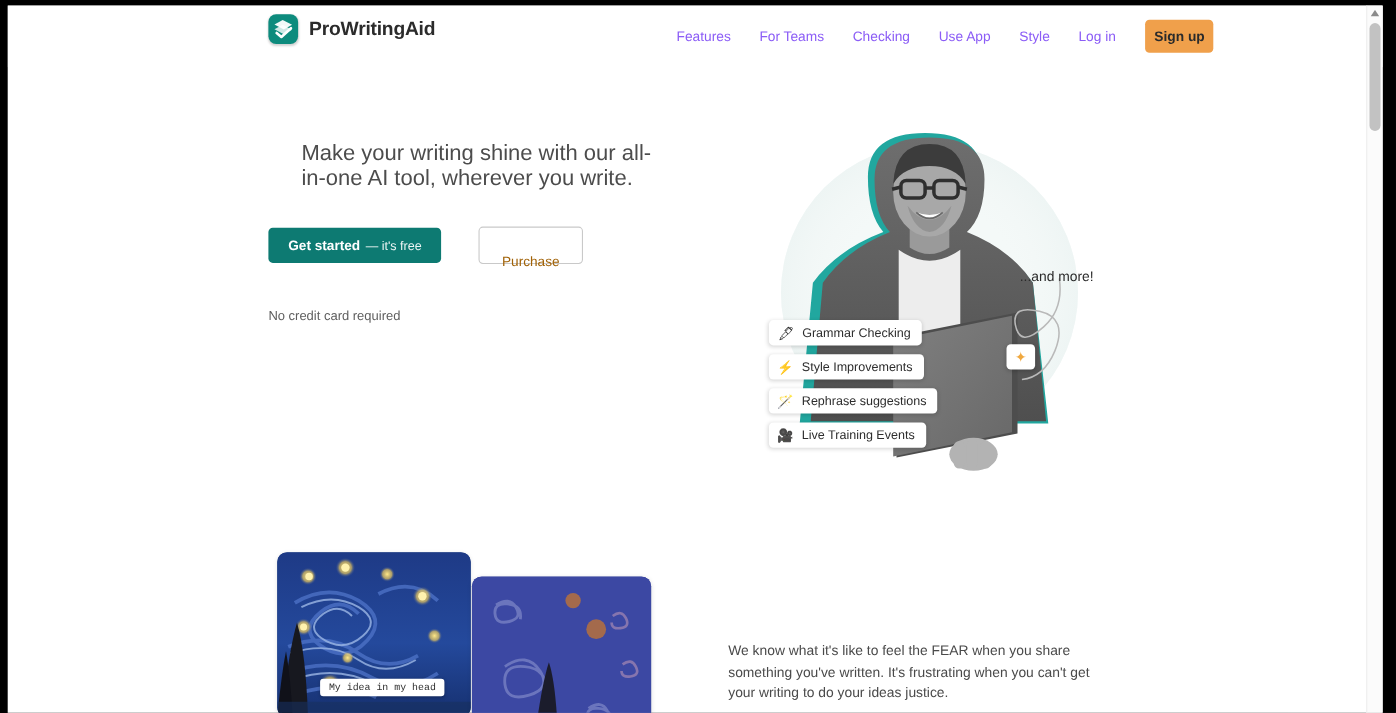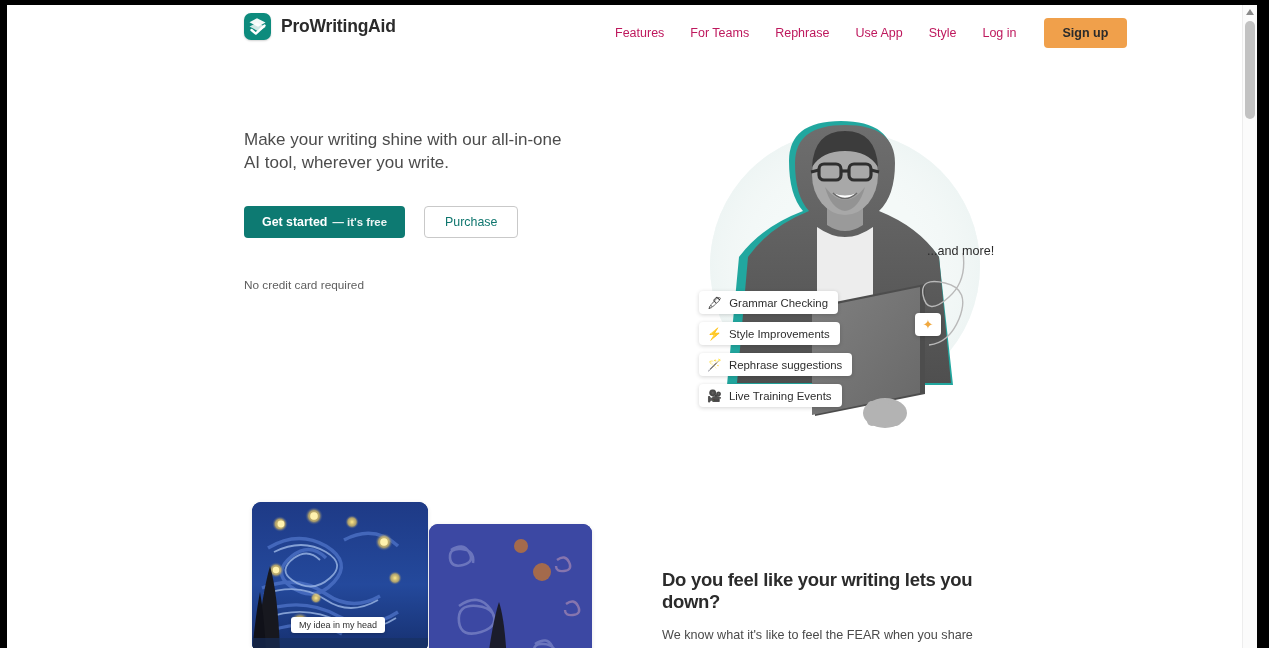--- a/index.html
+++ b/index.html
@@ -43,59 +43,60 @@
   .brand-text{
     font-size:17.5px; font-weight:bold; color:#2b2b2b;
     letter-spacing:-.2px; white-space:nowrap;
   }
 
   .main-nav{
     position:absolute; left:595px; top:0; height:56px;
     display:flex; align-items:center; gap:0;
   }
   .nav-link{
-    font-size:12.5px; color:#be185d; text-decoration:none;
+    font-size:12.5px; color:#8b5cf6; text-decoration:none;
     padding:6px 13px; white-space:nowrap; cursor:pointer;text-align:center;
   }
   .btn-signup{
     margin-left:14px;
     background:#f0a04b; color:#2b2b2b;
     font-size:12.5px; font-weight:bold;
     border:none; border-radius:4px;
-    padding:8px 19px; cursor:pointer; white-space:nowrap;
+    padding:8px 8px; cursor:pointer; white-space:nowrap;
   }
 
   
   .hero{
     position:absolute; left:0; top:56px; width:1250px; height:420px;
   }
   .hero-copy{ position:absolute; left:237px; top:46px; width:400px; }
   .hero-title{
     font-size:48px; line-height:56px; font-weight:bold;
     color:#313131; letter-spacing:-1.1px;
   }
   .hero-sub{
     margin-top:21px;
-    font-size:17px; line-height:23px; color:#4c4c4c;
+    font-size:20px; line-height:23px; color:#4c4c4c;
     width:325px;
+    margin-left:30px;
   }
   .hero-actions{ margin-top:32px; display:flex; gap:19px; align-items:center; }
   .btn-primary{
     background:#0d7a72; color:#ffffff;
     border:none; border-radius:4px;
     padding:0 18px; height:32px; line-height:32px;
     font-size:12.4px; font-weight:bold; cursor:pointer;
     white-space:nowrap;
   }
-  .btn-primary .sub{ font-weight:bold; font-size:11.4px; opacity:.92; margin-left:5px; }
+  .btn-primary .sub{ font-weight:normal; font-size:11.4px; opacity:.92; margin-left:5px; }
   .btn-outline{
-    background:#ffffff; color:#0f766e;
+    background:#ffffff; color:#a16207;
     border:1px solid #c9c9c9; border-radius:4px;
-    padding:0 20px; height:32px; line-height:30px;
-    font-size:12.4px; cursor:pointer; white-space:nowrap;
+    padding:16px 20px; height:32px; line-height:30px;
+    font-size:12.4px; cursor:pointer; white-space:nowrap;margin-left:15px;
   }
   .hero-note{
     margin-top:40px; font-size:11.8px; color:#5e5e5e;
   }
 
   
   .hero-art{
     position:absolute; left:660px; top:40px; width:360px; height:345px;
   }
   .hero-art svg{ position:absolute; left:0; top:0; }
@@ -148,20 +149,21 @@
     background:#3a47a0;
     box-shadow:0 1px 4px rgba(0,0,0,.1);
   }
   .idea-caption{
     position:absolute; left:46px; top:115px;
     background:#ffffff; border-radius:3px;
     padding:3px 8px;
     font-size:9px; color:#2e2e2e; white-space:nowrap;
     box-shadow:0 1px 3px rgba(0,0,0,.22);
     z-index:5;
+    font-family:Liberation Mono, monospace;
   }
 
   .section-two-copy{ position:absolute; left:655px; top:88px; width:360px; }
   .section-two-title{
     font-size:18.5px; font-weight:bold; color:#2b2b2b; letter-spacing:-.3px;
   }
   .section-two-body{
     margin-top:13px;
     font-size:12.6px; line-height:19.5px; color:#4a4a4a;
     width:345px;
@@ -198,21 +200,21 @@
             <path d="M2.5 10.6 L10 6.6 L18.5 11.0 L11 15.2 Z" fill="#ffffff" opacity="0.8"></path>
             <path d="M4.5 14.0 L8.8 17.6 L17.5 9.6" stroke="#ffffff" stroke-width="2.4" fill="none" stroke-linecap="round" stroke-linejoin="round"></path>
           </svg>
         </span>
         <span class="brand-text">ProWritingAid</span>
       </a>
 
       <nav class="main-nav">
         <a class="nav-link" href="#">Features</a>
         <a class="nav-link" href="#">For Teams</a>
-        <a class="nav-link" href="#">Rephrase</a>
+        <a class="nav-link" href="#">Checking</a>
         <a class="nav-link" href="#">Use App</a>
         <a class="nav-link" href="#">Style</a>
         <a class="nav-link" href="#">Log in</a>
         <button class="btn-signup">Sign up</button>
       </nav>
     </div>
 
     <section class="hero">
 
       <div class="hero-copy">
@@ -388,21 +390,20 @@
             <g fill="#b7713e" opacity="0.85">
               <circle cx="113" cy="48" r="9"></circle>
               <circle cx="92" cy="22" r="7"></circle>
             </g>
             <path d="M58 140 q6 -44 12 -62 q6 18 8 62 z" fill="#1b1c2c"></path>
           </svg>
         </div>
       </div>
 
       <div class="section-two-copy">
-        <h2 class="section-two-title">Do you feel like your writing lets you down?</h2>
         <p class="section-two-body">We know what it's like to feel the FEAR when you share something you've written. It's frustrating when you can't get your writing to do your ideas justice.</p>
       </div>
     </section>
 
     <div class="scrollbar">
       <div class="sb-arrow">
         <svg width="8" height="6" viewBox="0 0 8 6">
             <path d="M4 0 L8 6 L0 6 Z" fill="#8a8a8a"></path>
           </svg>
       </div>

